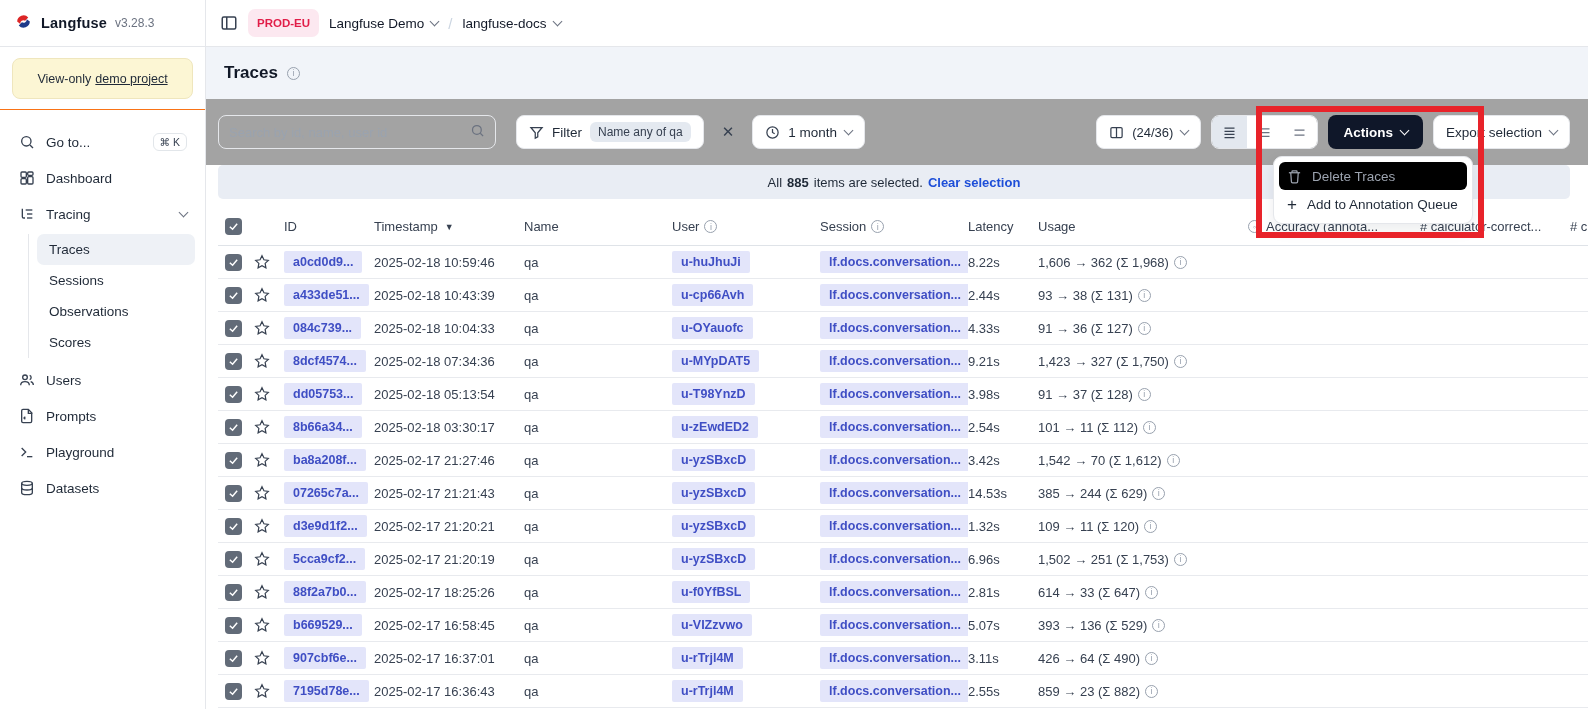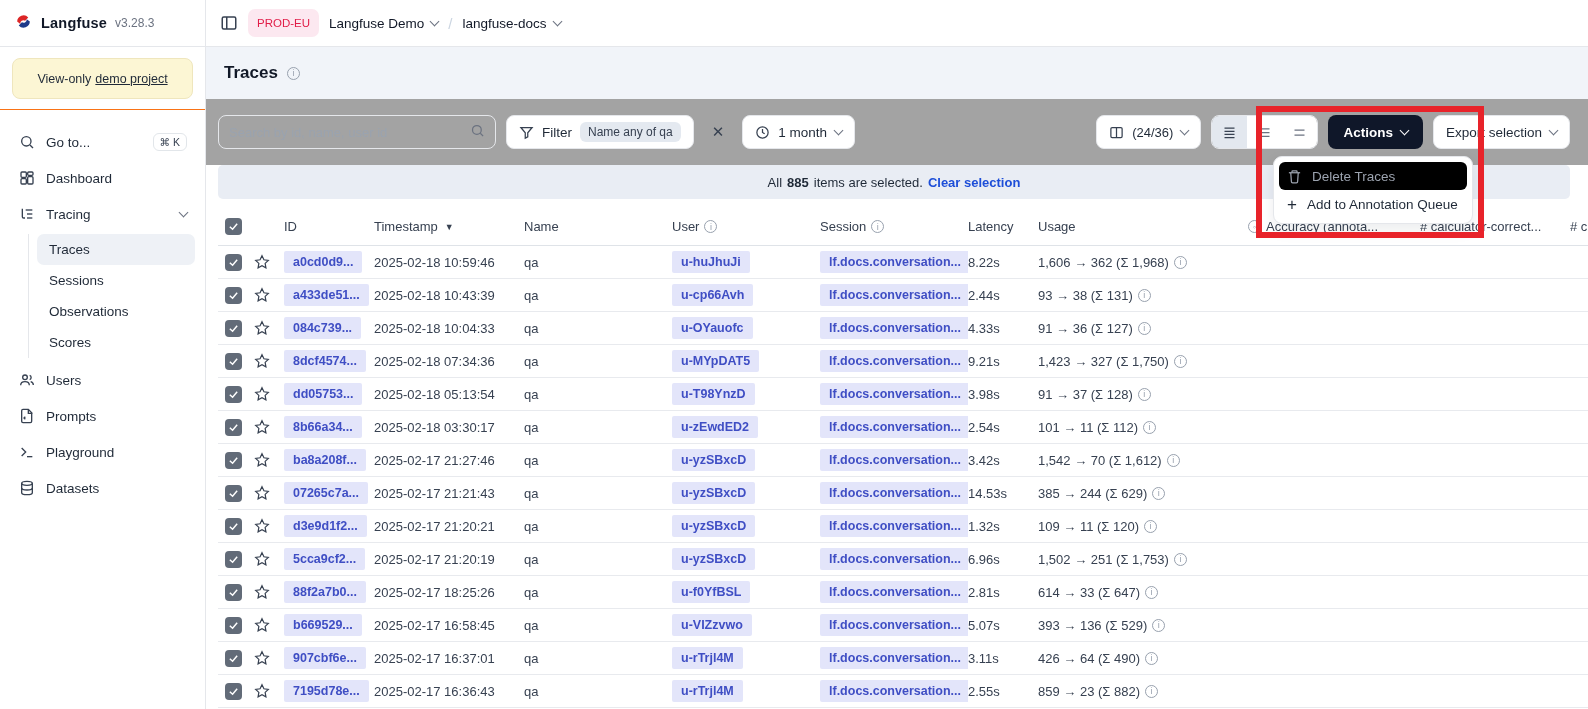--- a/index.html
+++ b/index.html
@@ -7,21 +7,21 @@
     font-family:"Liberation Sans", sans-serif; color:#1f2937; }
   .app { position:relative; width:1588px; height:503px; }
 
   
   .topbar { height:47px; display:flex; border-bottom:1px solid #e5e7eb; }
   .brandbox { width:206px; display:flex; align-items:center; gap:8px; padding:0 14px; border-right:1px solid #e5e7eb; }
   .brand-name { font-weight:700; font-size:14.5px; letter-spacing:.2px; color:#111827; }
   .brand-ver { font-size:12px; color:#6b7280; }
   .crumbbar { flex:1; display:flex; align-items:center; gap:10px; padding:0 14px; }
   .icon-btn { display:flex; align-items:center; justify-content:center; background:none; border:none; cursor:pointer; color:#374151; }
-  .env-badge { background:#fce8f0; color:#e11d48; font-size:11.5px; font-weight:400; padding:8px 9px; border-radius:7px; }
+  .env-badge { background:#fce8f0; color:#e11d48; font-size:11.5px; font-weight:700; padding:8px 9px; border-radius:7px; }
   .crumb { display:flex; align-items:center; gap:7px; font-size:13.5px; font-weight:500; color:#111827; cursor:pointer; }
   .crumb-sep { color:#cbd5e1; font-size:15px; }
   .chev { width:7px; height:7px; border-right:1.6px solid #6b7280; border-bottom:1.6px solid #6b7280; transform:rotate(45deg); margin-top:-3px; }
   .chev.right { transform:rotate(-45deg); margin-top:0; }
 
   
   .cols { display:flex; height:662px; }
   .sidebar { width:206px; border-right:1px solid #e5e7eb; background:#fff; }
   .main { flex:1; display:flex; flex-direction:column; overflow:hidden; }
 
@@ -233,21 +233,21 @@
       <div class="toolbar">
         <div class="search">
           <input type="text" placeholder="Search by id, name, user id" style="">
           <span>
             <svg width="15" height="15" viewBox="0 0 24 24" fill="none" stroke="#6b7280" stroke-width="2">
                 <circle cx="11" cy="11" r="7"></circle>
                 <line x1="16.5" y1="16.5" x2="21" y2="21"></line>
               </svg>
           </span>
         </div>
-        <button class="btn" style="">
+        <button class="btn" style="margin-left:10px;">
           <svg width="15" height="15" viewBox="0 0 24 24" fill="none" stroke="#374151" stroke-width="2">
               <polygon points="3 4 21 4 14 12.5 14 19 10 21 10 12.5"></polygon>
             </svg>
           <span>Filter</span>
           <span class="pill">Name any of qa</span>
         </button>
         <button class="xbtn">✕</button>
         <button class="btn">
           <svg width="15" height="15" viewBox="0 0 24 24" fill="none" stroke="#374151" stroke-width="2">
               <circle cx="12" cy="12" r="9"></circle>

